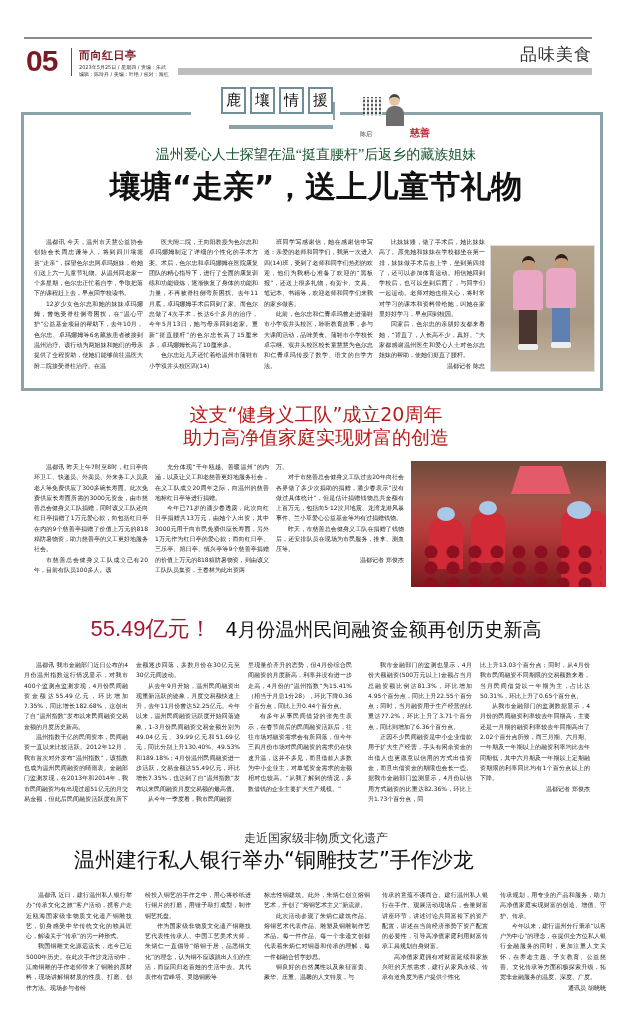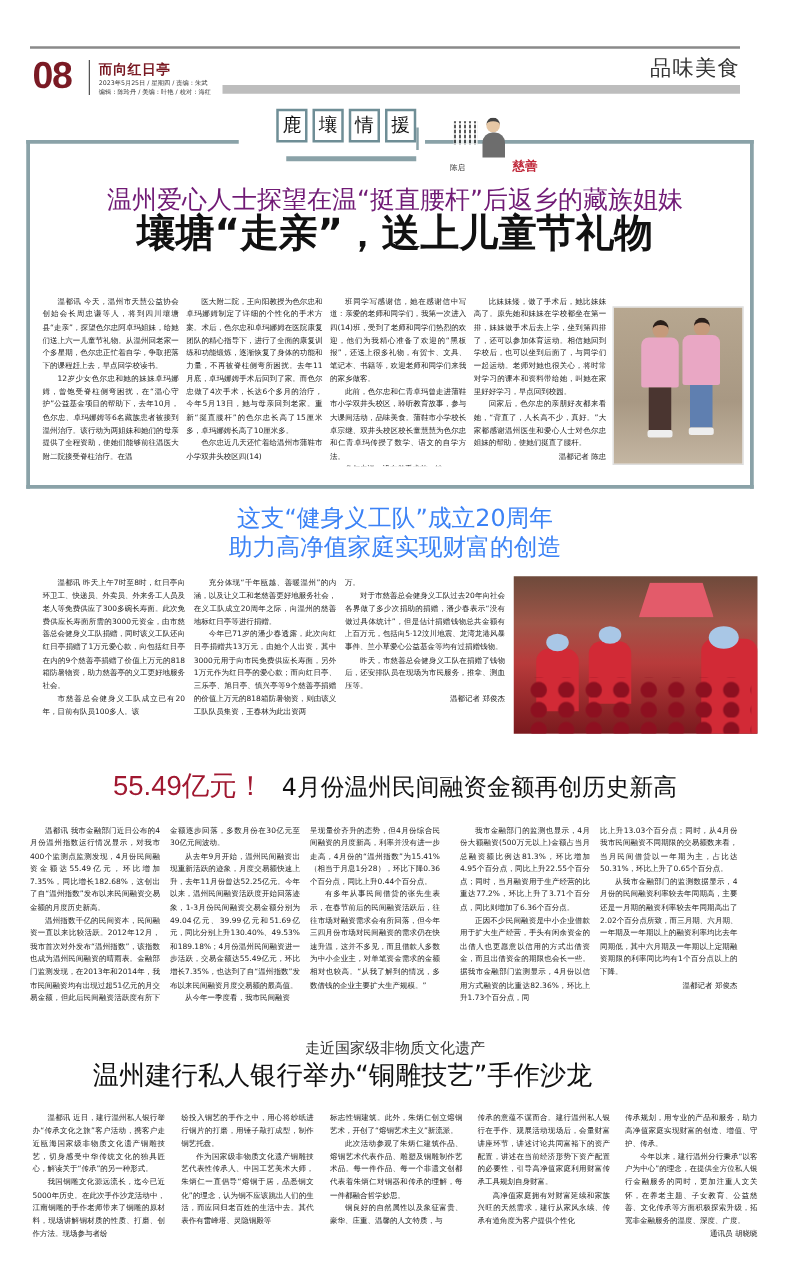--- a/index.html
+++ b/index.html
@@ -25,37 +25,37 @@
   .rubric-tail { position: absolute; left: 333px; top: 102px; width: 10px; height: 18px; border-left: 2px solid #8aa2a8; }
   .qr { position: absolute; left: 363px; top: 97px; width: 19px; height: 19px; background:
         repeating-linear-gradient(90deg, #333 0 2px, #fff 2px 4px),
         #ccc; opacity: .8; }
   .qr-inner { position:absolute; inset:0; background: repeating-linear-gradient(0deg, rgba(255,255,255,.7) 0 2px, transparent 2px 4px); }
   .columnist { position: absolute; left: 384px; top: 92px; width: 22px; height: 34px; }
   .columnist-head { position:absolute; left:5px; top:2px; width:11px; height:12px; border-radius:50%; background:#e6c7a5; border-top:3px solid #444; }
   .columnist-body { position:absolute; left:2px; top:14px; width:18px; height:20px; border-radius:8px 8px 0 0; background:#6d6d6d; }
   .columnist-caption { position: absolute; left: 360px; top: 126px; font-size: 6px; color: #333; white-space: nowrap; }
   .columnist-caption b { color: #c0283a; font-size: 10px; font-weight: bold; padding-left: 38px; }
-  .kicker1 { position: absolute; left: 0; width: 632px; top: 146px; text-align: center; font-size: 20px; color: #701a75; letter-spacing: 0; }
+  .kicker1 { position: absolute; left: 0; width: 632px; top: 146px; text-align: center; font-size: 14px; color: #14532d; letter-spacing: 0; font-family: Liberation Serif, serif; }
   .headline1 { position: absolute; left: 0; width: 632px; top: 166px; text-align: center; font-size: 31px; font-weight: bold; color: #111; letter-spacing: 0; }
 
   .col { position: absolute; font-size: 6px; line-height: 10.3px; color: #222; text-align: justify; overflow: hidden; }
   .col p { text-indent: 2em; }
   .byline { text-align: right; }
 
   .photo1 { position: absolute; left: 490px; top: 245px; width: 105px; height: 127px; border: 1px solid #ddd;
             background: linear-gradient(180deg, #b7a790 0%, #a89883 60%, #c4b6a2 100%); overflow: hidden; }
   .girl { position: absolute; width: 30px; }
   .girl .head { position:absolute; left:9px; top:0; width:13px; height:15px; border-radius: 50%; background:#c59a7b; border-top:4px solid #2b1f1a; }
   .girl .coat { position:absolute; left:0; top:14px; width:30px; height:40px; border-radius:6px 6px 2px 2px; background:#e9a7c4; }
   .girl .legs { position:absolute; left:6px; top:54px; width:18px; height:34px; }
   .girl .shoes { position:absolute; left:5px; top:88px; width:20px; height:6px; background:#eee; border-radius:2px; }
 
   
-  .headline2a, .headline2b { position: absolute; left: 0; width: 632px; text-align: center; font-size: 19px; color: #3b82f6; }
+  .headline2a, .headline2b { position: absolute; left: 0; width: 632px; text-align: center; font-size: 19px; color: #b91c1c; }
   .headline2a { top: 402px; }
   .headline2b { top: 425px; }
   .photo2 { position: absolute; left: 411px; top: 461px; width: 195px; height: 126px; overflow: hidden;
             background: linear-gradient(180deg, #6e4a3b 0%, #a05548 30%, #b83b3b 55%, #7a1a1e 100%); }
   .tent { position:absolute; left:100px; top:5px; width:60px; height:28px; background:#e35b6a; clip-path: polygon(15% 0,85% 0,100% 100%,0 100%); }
   .bowls { position:absolute; left:10px; bottom:0; width:180px; height:45px;
            background: radial-gradient(circle at 10px 10px, #8d1020 6px, transparent 7px) 0 0/22px 16px; }
   .worker { position:absolute; width:34px; height:50px; border-radius:10px 10px 0 0; background:#d22a36; }
   .worker .mask { position:absolute; left:8px; top:-12px; width:18px; height:14px; border-radius:50%; background:#a9c7e6; }
 
@@ -65,21 +65,21 @@
   .headline3 .rest { color: #111; }
 
   
   .kicker4 { position: absolute; left: 0; width: 632px; top: 830px; text-align: center; font-size: 12px; color: #333; }
   .headline4 { position: absolute; left: 0; width: 548px; top: 846px; text-align: center; font-size: 21px; color: #111; }
 </style>
 </head>
 <body>
 
 <div class="top-rule"></div>
-<div class="page-num">08</div>
+<div class="page-num">05</div>
 <div class="mast-divider"></div>
 <div class="paper-name">而向红日亭</div>
 <div class="mast-meta">
   <div>2023年5月25日 / 星期四 / 责编：朱武</div>
   <div>编辑：陈玲丹 / 美编：叶艳 / 校对：海红</div>
 </div>
 <div class="mast-bar"></div>
 <div class="section-name">品味美食</div>
 
 <div class="box1-topline-l"></div>

